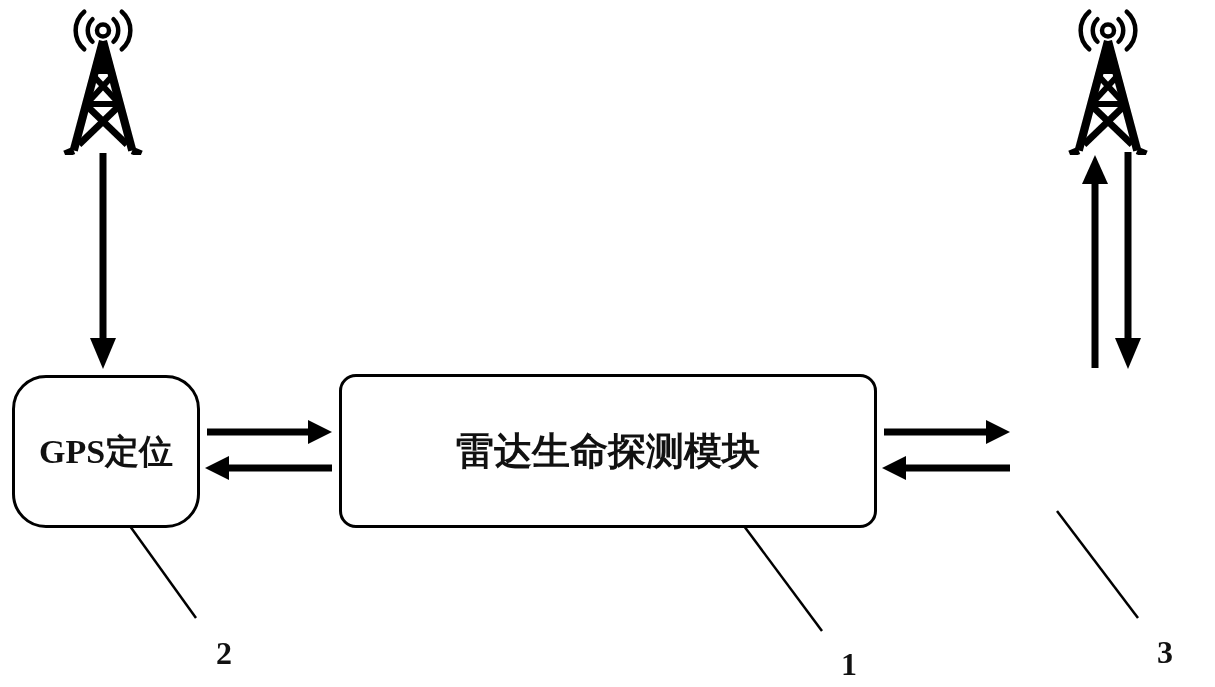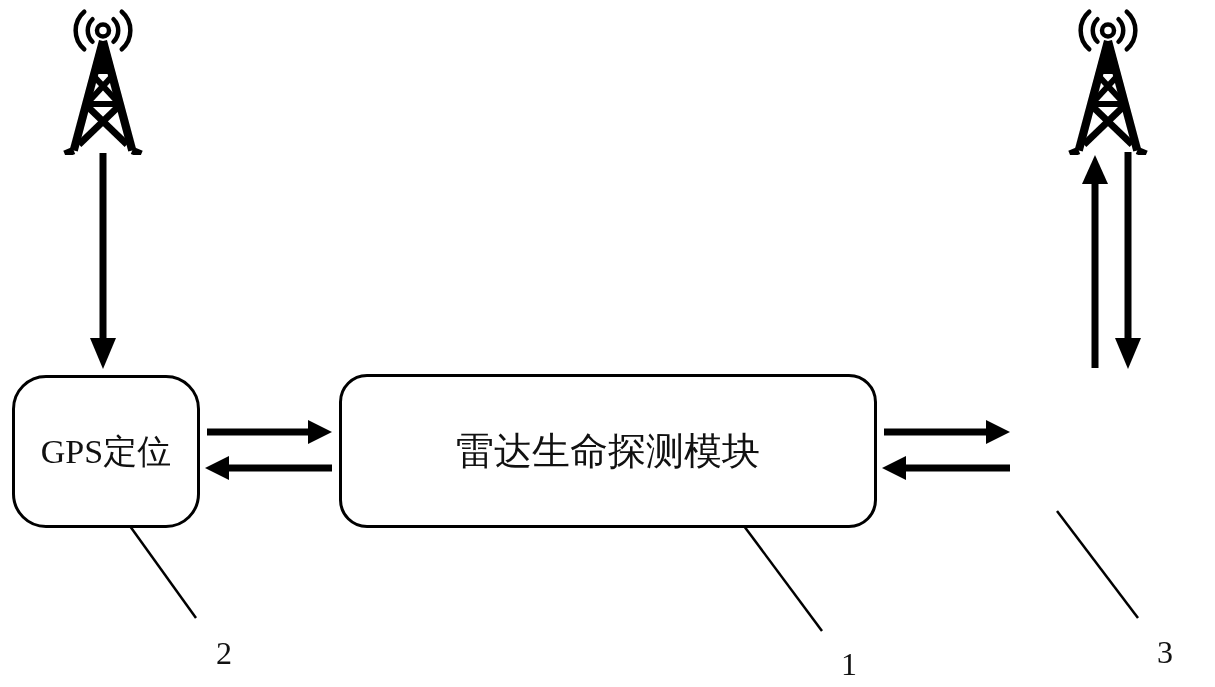--- a/index.html
+++ b/index.html
@@ -2,34 +2,35 @@
 <html><head>
 <meta charset="utf-8">
 <style>
   html,body { margin:0; padding:0; background:#ffffff; }
   .canvas {
     position:relative;
     width:1215px; height:687px;
     background:#ffffff;
     font-family:"Liberation Serif","DejaVu Serif",serif;
     overflow:hidden;
+    font-weight:bold;
   }
   .node {
     position:absolute;
     box-sizing:border-box;
     border:3px solid #000000;
     background:#ffffff;
     display:flex; flex-direction:column;
     align-items:center; justify-content:center;
     text-align:center;
     color:#111111;
   }
   .node .line { display:block; white-space:nowrap; }
   #gps-box   { left:12px;   top:375px; width:188px; height:153px; border-radius:34px; font-size:34px; line-height:49px; }
-  #radar-box { left:339px;  top:374px; width:538px; height:154px; border-radius:28px; font-size:38px; line-height:44px; }
+  #radar-box { left:339px;  top:374px; width:538px; height:154px; border-radius:17px; font-size:38px; line-height:44px; }
   #wifi-box  { left:1017px; top:376px; width:184px; height:152px; border-radius:30px; font-size:34px; line-height:49px; }
   .ref-num {
     position:absolute;
     font-size:32px;
     color:#111111;
   }
   #ref-2 { left:216px;  top:635px; }
   #ref-1 { left:841px;  top:646px; }
   #ref-3 { left:1157px; top:634px; }
   #overlay {

